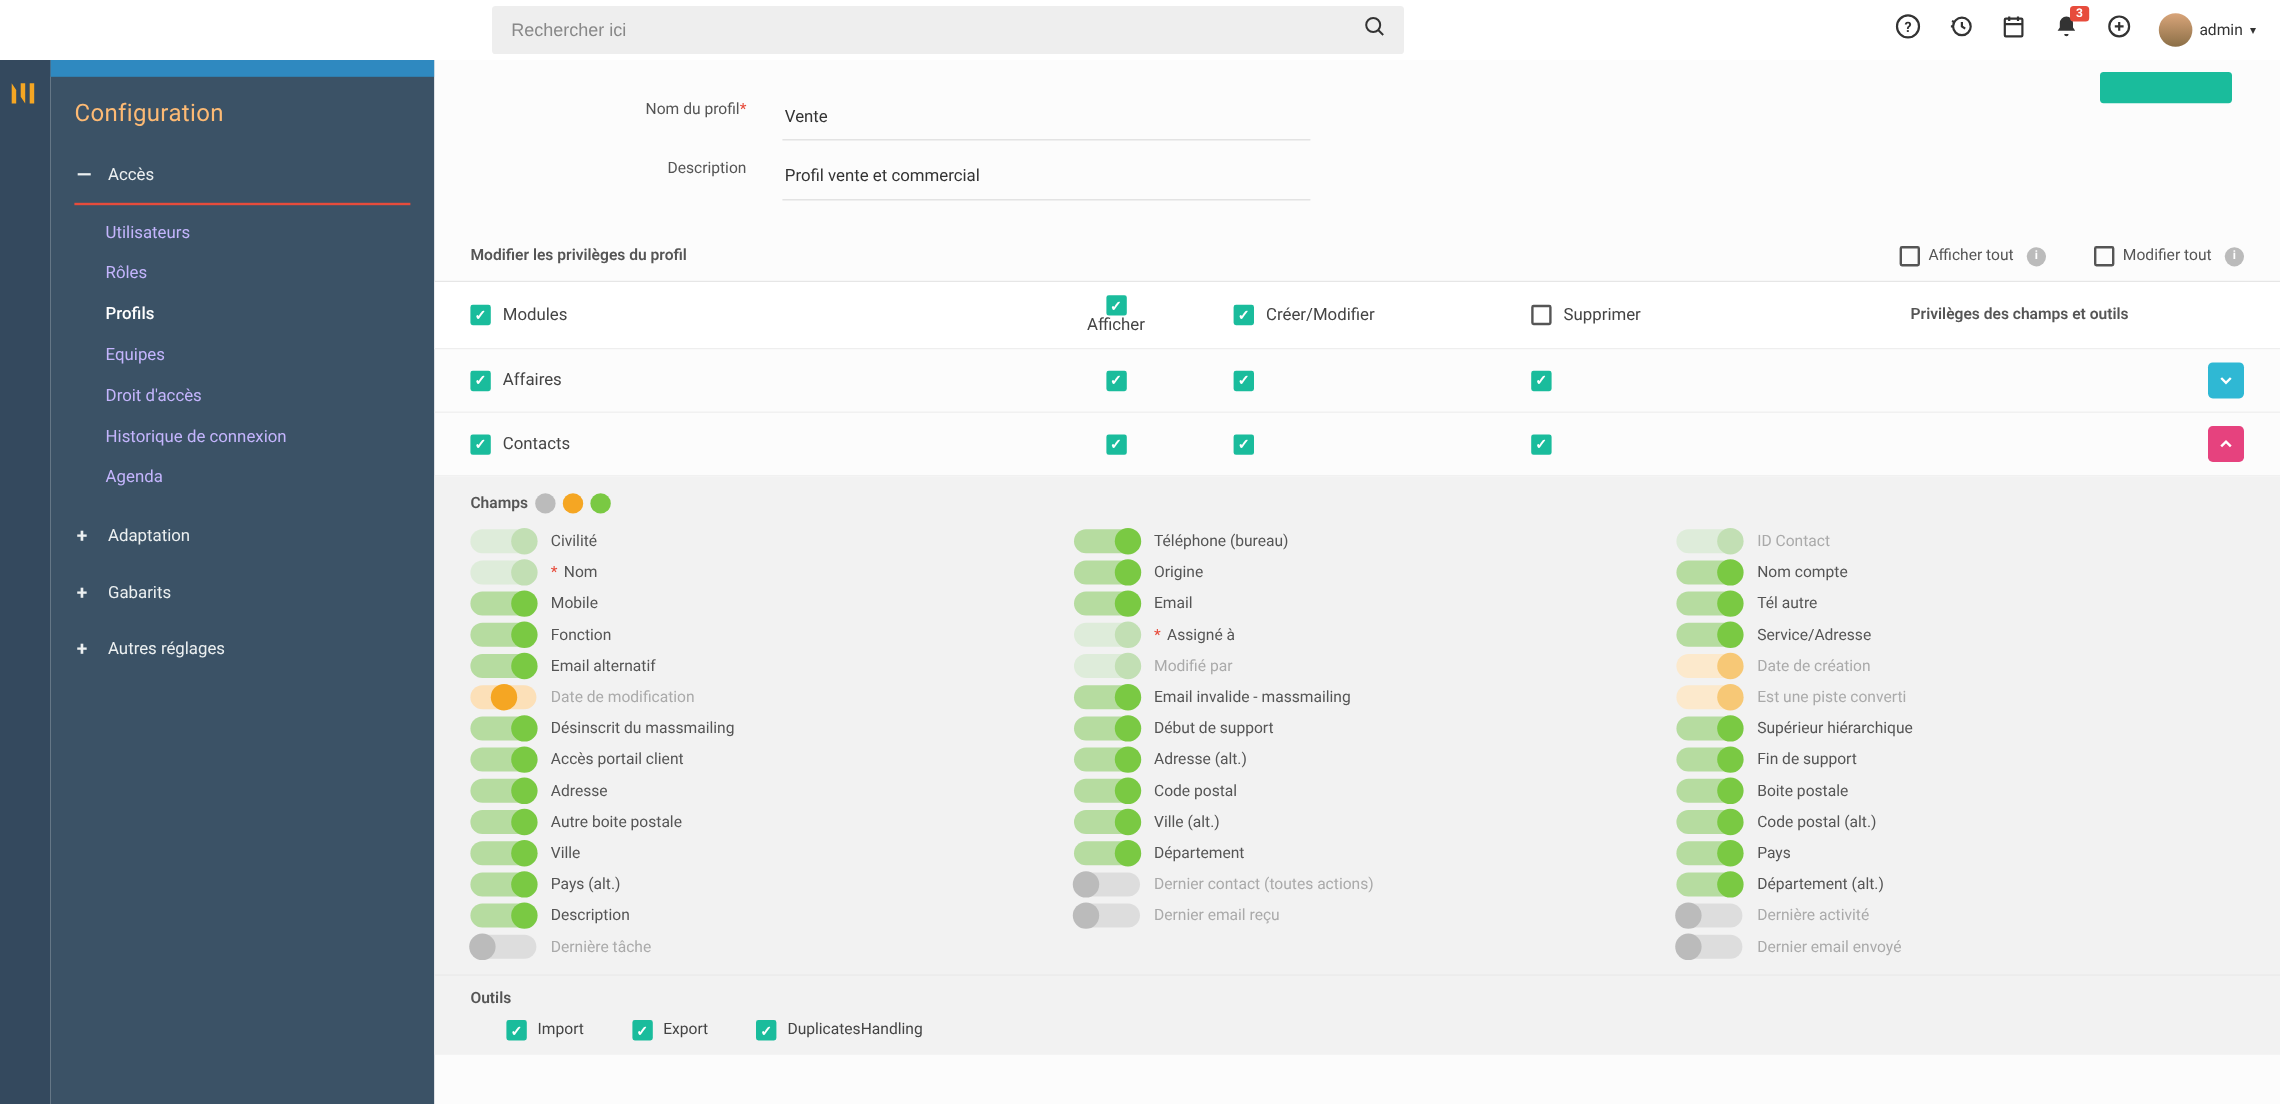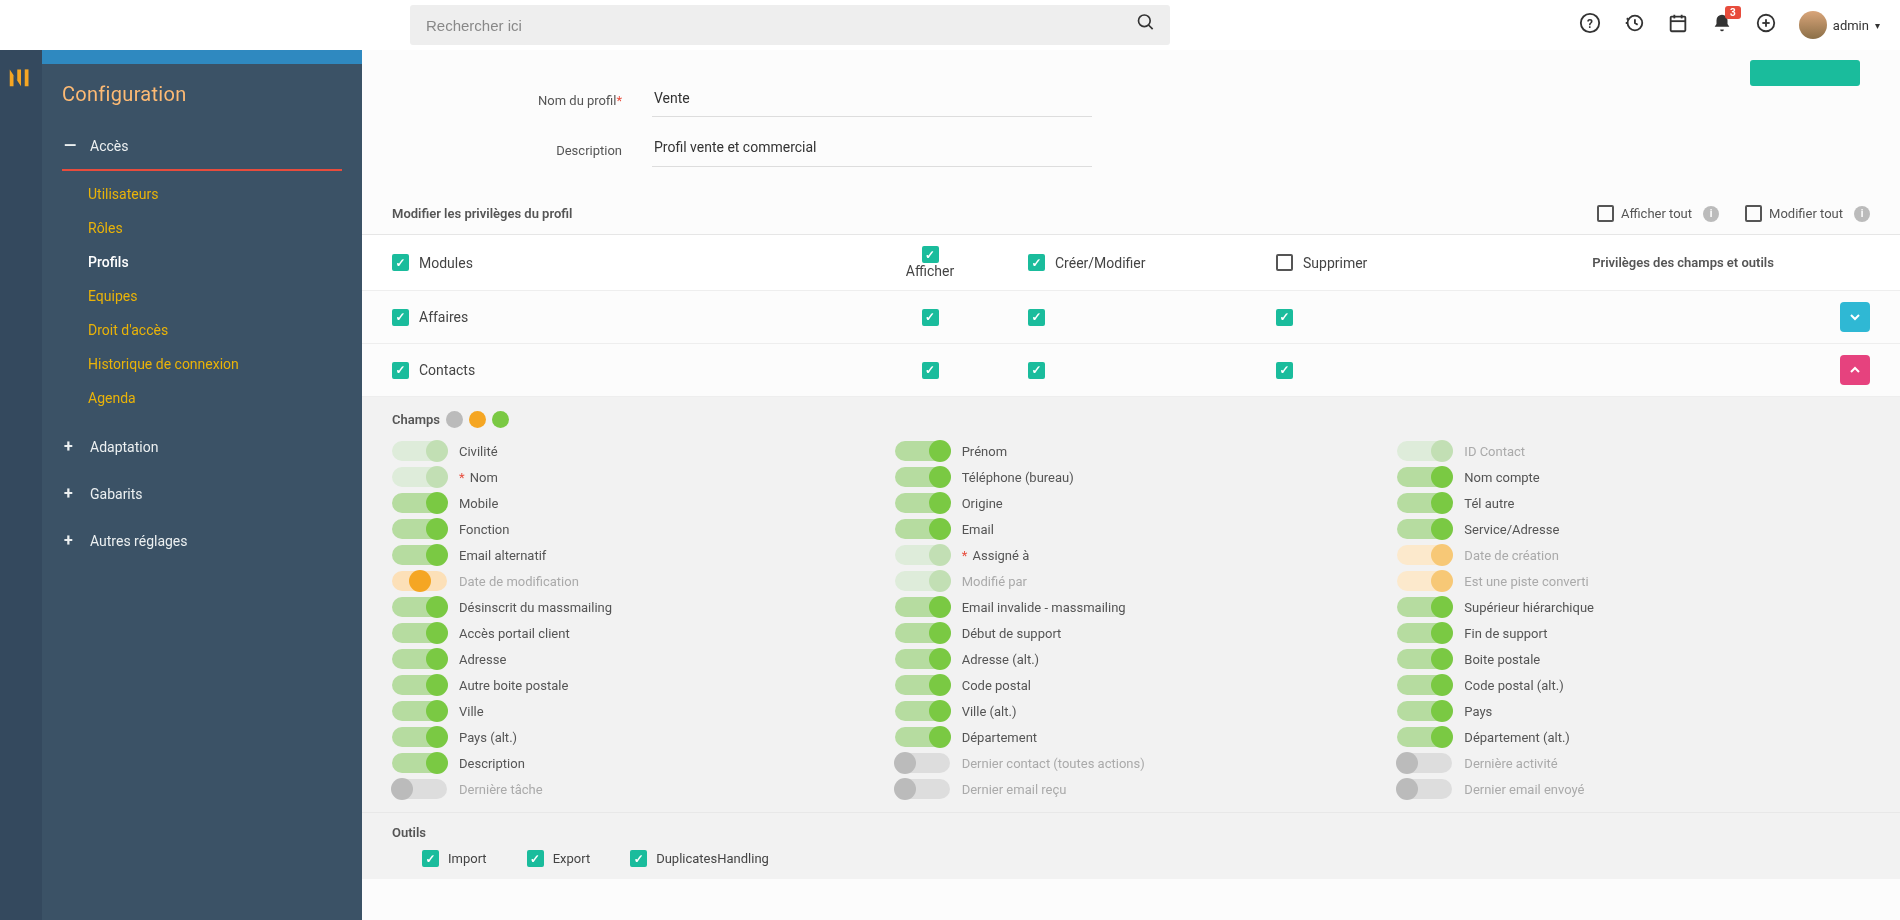--- a/index.html
+++ b/index.html
@@ -28,36 +28,36 @@
 
 .body-row { display: flex; flex: 1; overflow: hidden; }
 .sidebar { width: 320px; background: #3b5266; color: #d0d8df; margin-left:42px; display:flex; flex-direction:column;}
 .sidebar-header { background: #2f89c0; height: 14px; }
 .sidebar-title { font-size: 20px; font-weight: 400; color: #fdba74; padding: 18px 20px 16px; letter-spacing:0.3px;}
 .nav-group { padding: 0 20px; }
 .nav-head { display: flex; align-items: center; gap: 14px; padding: 14px 2px; color: #ecf0f1; font-size: 14px; cursor: pointer; }
 .nav-head.active { border-bottom: 2px solid #e74c3c; }
 .nav-head .exp-icon { width:12px; font-size:16px; font-weight:bold;}
 .sub-items { padding: 6px 0 8px 20px; }
-.sub-item { padding: 9px 6px; font-size: 14px; color: #eab308; cursor: pointer; }
+.sub-item { padding: 9px 6px; font-size: 14px; color: #c4b5fd; cursor: pointer; }
 .sub-item.active { color: #fff; font-weight: 500; }
 
 
 .main { flex: 1; overflow-y: auto; background: #fcfcfc; padding: 20px 0 40px; }
 .form-block { padding: 6px 30px 16px; max-width: 1200px;}
 .save-btn { float: right; margin-right: 40px; margin-top: -10px; width: 110px; height: 26px; background: #1abc9c; border-radius: 3px; }
-.fr { display: flex; align-items: center; padding: 8px 0; }
+.fr { display: flex; align-items: flex-start; padding: 8px 0; }
 .fr-lab { width: 260px; text-align: right; padding-right: 30px; color: #555; font-size: 13px;}
 .req { color: #e74c3c; }
 .fr-val { font-size: 14px; color: #333; border-bottom: 1px solid #ddd; min-width: 440px; padding: 6px 2px 10px; }
 .fr-val.textarea { min-height: 34px; }
 
 .section-hdr { display: flex; align-items: center; padding: 14px 30px 12px; border-bottom: 1px solid #e6e6e6;}
 .section-title { font-weight: 600; color: #555; font-size: 13px; }
-.section-right { margin-left: auto; display: flex; gap: 26px; align-items:flex-end; }
+.section-right { margin-left: auto; display: flex; gap: 40px; align-items:flex-end; }
 .chk-lbl { display: flex; align-items: center; gap: 7px; color: #555; font-size: 13px; cursor:pointer;}
 
 
 .priv-row { display: flex; align-items: center; padding: 11px 30px; border-bottom: 1px solid #eee; }
 .priv-row.header-row { background: #fff; }
 .mod-cell { width: 440px; display: flex; align-items: center; gap: 10px; font-size: 14px; color: #444;}
 .aff-cell { width: 196px; display:flex; align-items:center; font-size:14px; color:#444;flex-direction:column;}
 .cm-cell { width: 248px; display:flex; align-items:center; gap:10px; font-size:14px; color:#444;}
 .sup-cell { width: 220px; display:flex; align-items:center; gap:10px; font-size:14px; color:#444;}
 .tools-hdr { flex:1; text-align:center; font-weight:600; font-size:13px; color:#555;}
@@ -368,24 +368,20 @@
                 <span class="field-label">Description</span>
               </div>
               <div class="field-row">
                 <span class="toggle grey-off"></span>
                 <span class="field-label muted">Dernière tâche</span>
               </div>
             </div>
           <div class="field-col" id="fcol2">
               <div class="field-row">
                 <span class="toggle green-on"></span>
-                <span class="field-label">Prénom</span>
-              </div>
-              <div class="field-row">
-                <span class="toggle green-on"></span>
                 <span class="field-label">Téléphone (bureau)</span>
               </div>
               <div class="field-row">
                 <span class="toggle green-on"></span>
                 <span class="field-label">Origine</span>
               </div>
               <div class="field-row">
                 <span class="toggle green-on"></span>
                 <span class="field-label">Email</span>
               </div>

